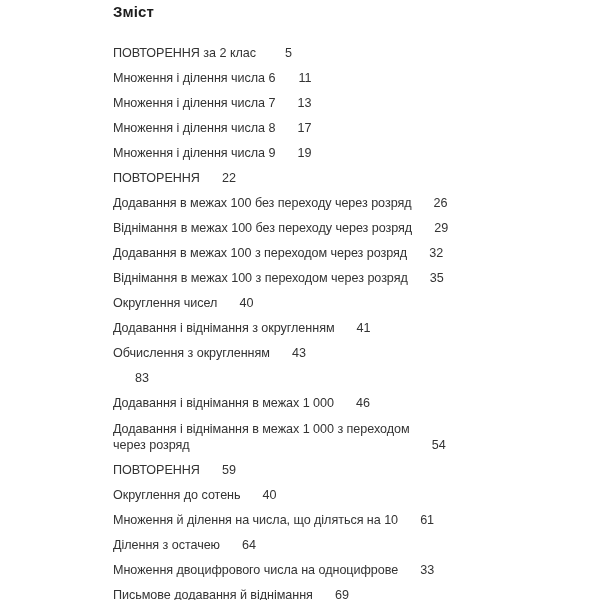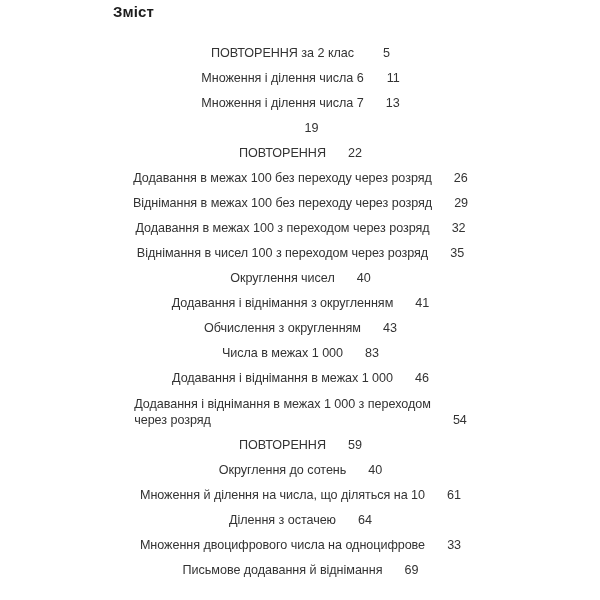--- a/index.html
+++ b/index.html
@@ -34,21 +34,21 @@
   .toc-list {
     position: absolute;
     left: 113px;
     top: 36px;
     width: 375px;
   }
   .toc-entry {
     position: relative;
     display: flex;
     align-items: flex-end;
-    justify-content: center;
+    justify-content: flex-start;
     font-size: 12.6px;
     line-height: 16px;
     color: #333333;
     min-height: 25px;
     box-sizing: border-box;
     padding-top: 3px;
   }
   .toc-entry.two-line {
     min-height: 42px;
   }
@@ -80,56 +80,60 @@
       </div>
       <div class="toc-entry">
         <span class="toc-entry-label">Множення і ділення числа 6</span>
         <span class="toc-entry-page">11</span>
       </div>
       <div class="toc-entry">
         <span class="toc-entry-label">Множення і ділення числа 7</span>
         <span class="toc-entry-page">13</span>
       </div>
       <div class="toc-entry">
+        <span class="toc-entry-label">Множення і ділення числа 8</span>
+        <span class="toc-entry-page">17</span>
+      </div>
+      <div class="toc-entry">
+        <span class="toc-entry-label">Множення і ділення числа 9</span>
         <span class="toc-entry-page">19</span>
       </div>
       <div class="toc-entry">
         <span class="toc-entry-label">ПОВТОРЕННЯ</span>
         <span class="toc-entry-page">22</span>
       </div>
       <div class="toc-entry">
         <span class="toc-entry-label">Додавання в межах 100 без переходу через розряд</span>
         <span class="toc-entry-page">26</span>
       </div>
       <div class="toc-entry">
         <span class="toc-entry-label">Віднімання в межах 100 без переходу через розряд</span>
         <span class="toc-entry-page">29</span>
       </div>
       <div class="toc-entry">
         <span class="toc-entry-label">Додавання в межах 100 з переходом через розряд</span>
         <span class="toc-entry-page">32</span>
       </div>
       <div class="toc-entry">
-        <span class="toc-entry-label">Віднімання в чисел 100 з переходом через розряд</span>
+        <span class="toc-entry-label">Віднімання в межах 100 з переходом через розряд</span>
         <span class="toc-entry-page">35</span>
       </div>
       <div class="toc-entry">
         <span class="toc-entry-label">Округлення чисел</span>
         <span class="toc-entry-page">40</span>
       </div>
       <div class="toc-entry">
         <span class="toc-entry-label">Додавання і віднімання з округленням</span>
         <span class="toc-entry-page">41</span>
       </div>
       <div class="toc-entry">
         <span class="toc-entry-label">Обчислення з округленням</span>
         <span class="toc-entry-page">43</span>
       </div>
       <div class="toc-entry">
-        <span class="toc-entry-label">Числа в межах 1 000</span>
         <span class="toc-entry-page">83</span>
       </div>
       <div class="toc-entry">
         <span class="toc-entry-label">Додавання і віднімання в межах 1 000</span>
         <span class="toc-entry-page">46</span>
       </div>
       <div class="toc-entry two-line">
         <span class="toc-entry-label">Додавання і віднімання в межах 1 000 з переходом
 через розряд</span>
         <span class="toc-entry-page">54</span>

